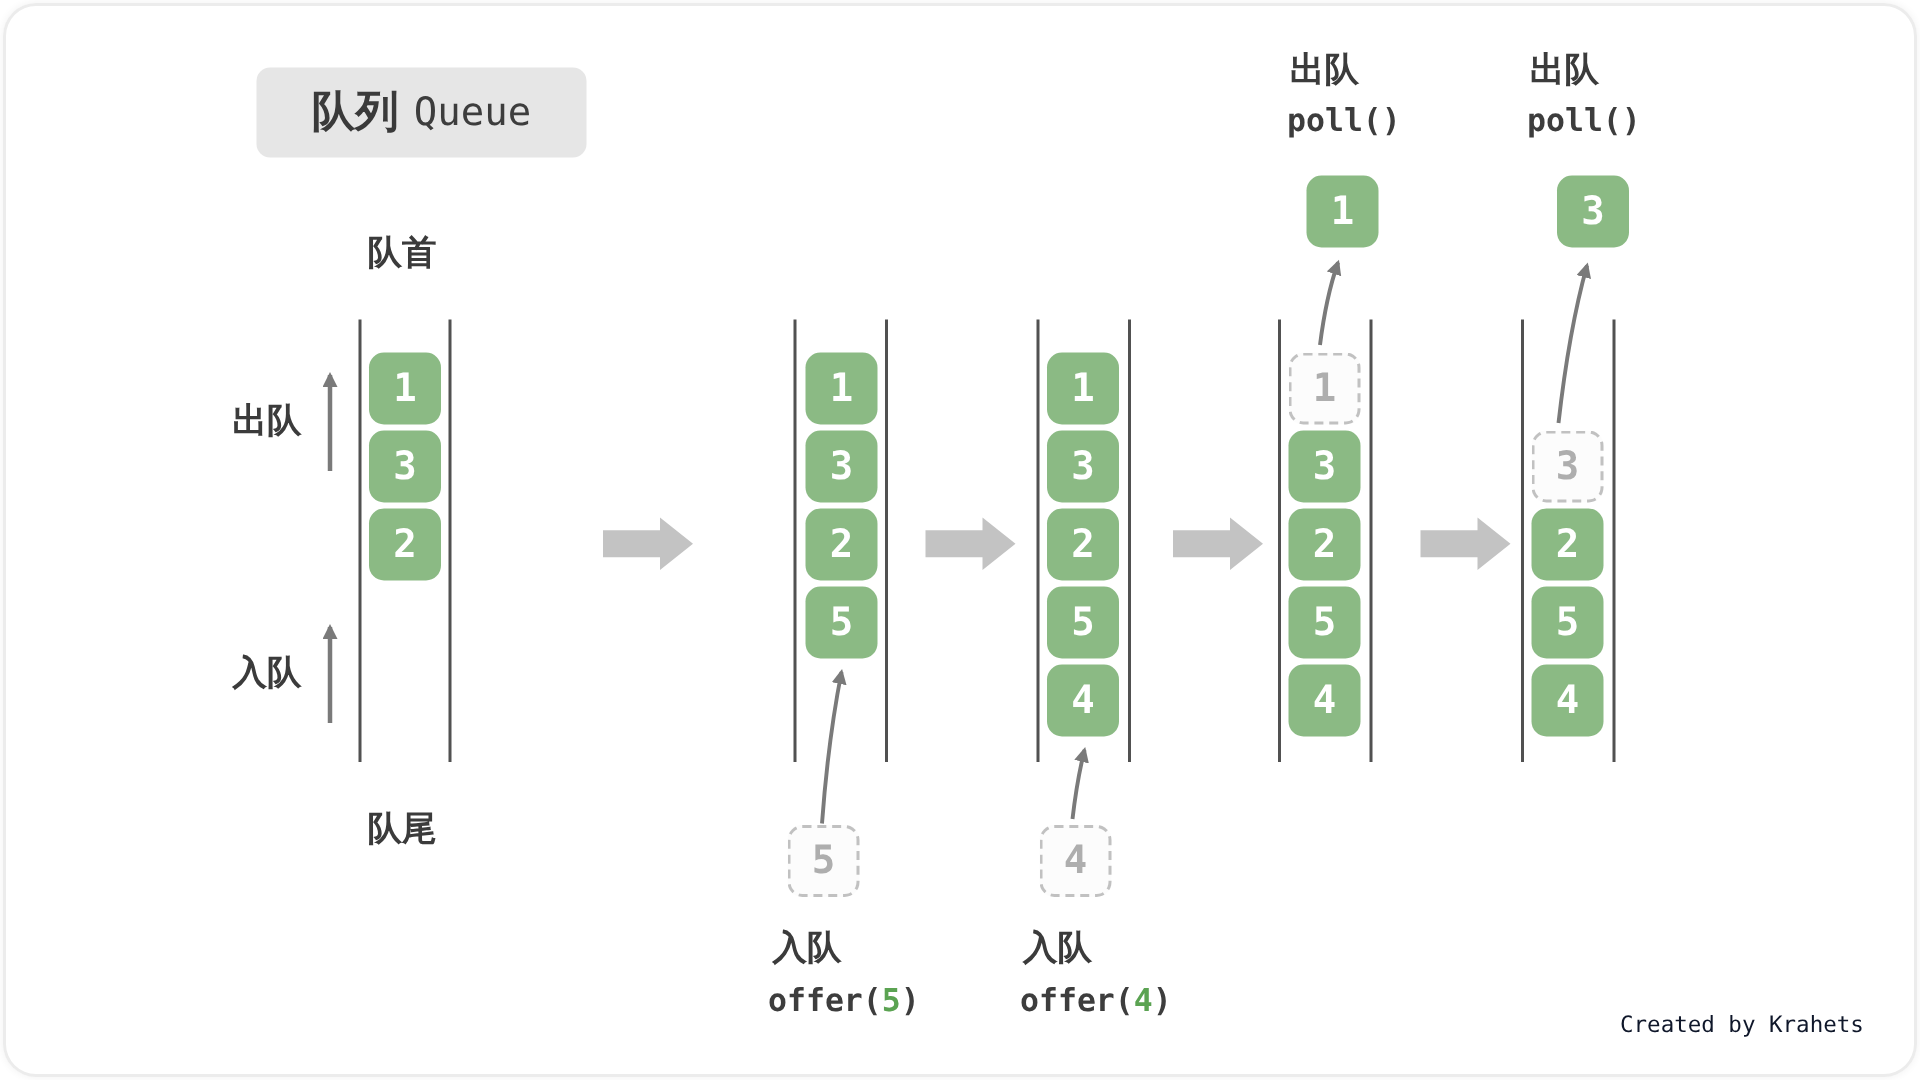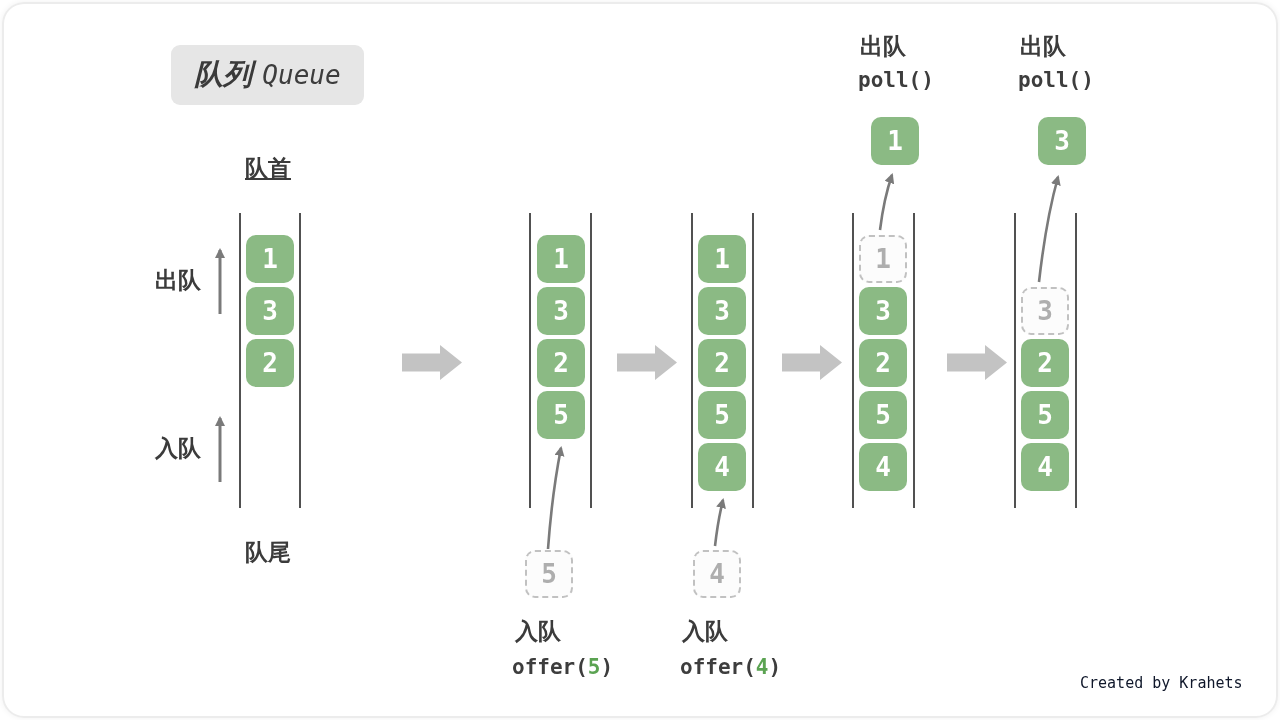--- a/index.html
+++ b/index.html
@@ -4,23 +4,23 @@
 <style>
   html,body{margin:0;padding:0;background:#ffffff;}
   .card{
     position:relative;width:1276px;height:716px;margin:2px;
     background:#ffffff;border-radius:22px;
     box-shadow:inset 0 0 0 2px #ececec, 0 0 6px rgba(0,0,0,0.06);
     overflow:hidden;
     font-family:"Liberation Sans",sans-serif;
   }
   .title-box{
-    position:absolute;left:169px;top:43px;width:193px;height:60px;
+    position:absolute;left:169px;top:43px;width:220px;height:60px;
     background:#e6e6e6;border-radius:9px;
-    display:flex;align-items:center;justify-content:center;gap:10px;font-style:italic;
+    display:flex;align-items:center;justify-content:center;gap:10px;
   }
   .title-zh{font-weight:bold;font-size:29px;color:#3a3a3a;}
   .title-en{font-family:"DejaVu Sans Mono",monospace;font-size:26px;color:#3d3d3d;}
   .cjk{position:absolute;font-weight:bold;font-size:23px;color:#3b3b3b;line-height:24px;white-space:nowrap;}
   .code{position:absolute;font-family:"DejaVu Sans Mono",monospace;font-weight:600;font-size:21px;color:#3d3d3d;line-height:26px;white-space:nowrap;}
   .code .arg{color:#5ba352;font-weight:bold;}
   .vline{position:absolute;width:2px;top:211px;height:295px;background:#515151;}
   .cell{
     position:absolute;width:48px;height:48px;background:#8bba84;border-radius:10px;
     display:flex;align-items:center;justify-content:center;
@@ -41,21 +41,21 @@
 </head>
 <body>
 
 <div class="card">
 
   <div class="title-box">
     <span class="title-zh">队列</span>
     <span class="title-en">Queue</span>
   </div>
 
-  <div class="cjk" style="left:243px;top:154px;text-decoration:underline;">队首</div>
+  <div class="cjk" style="left:243px;top:154px;">队首</div>
   <div class="cjk" style="left:243px;top:538px;">队尾</div>
 
   <div class="cjk" style="left:153px;top:266px;">出队</div>
   <div class="cjk" style="left:153px;top:434px;">入队</div>
 
   <div class="vline" style="left:237px;"></div>
   <div class="vline" style="left:297px;"></div>
   <div class="cell" style="left:244px;top:233px;">1</div>
   <div class="cell" style="left:244px;top:285px;">3</div>
   <div class="cell" style="left:244px;top:337px;">2</div>

